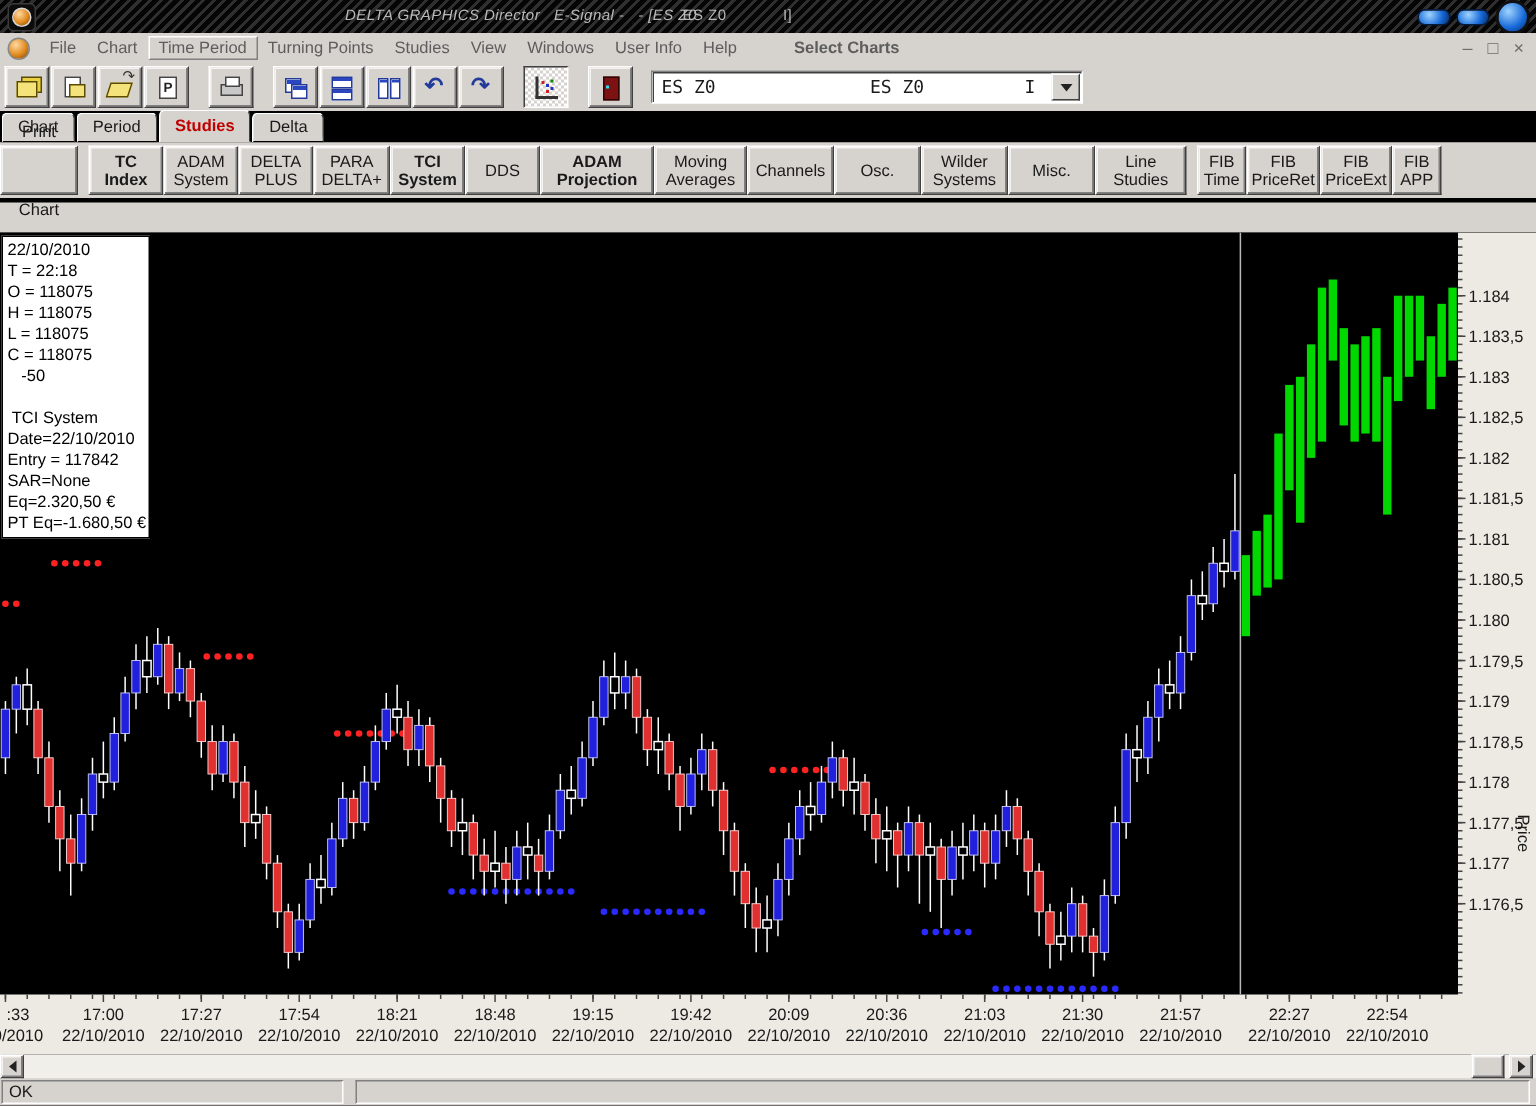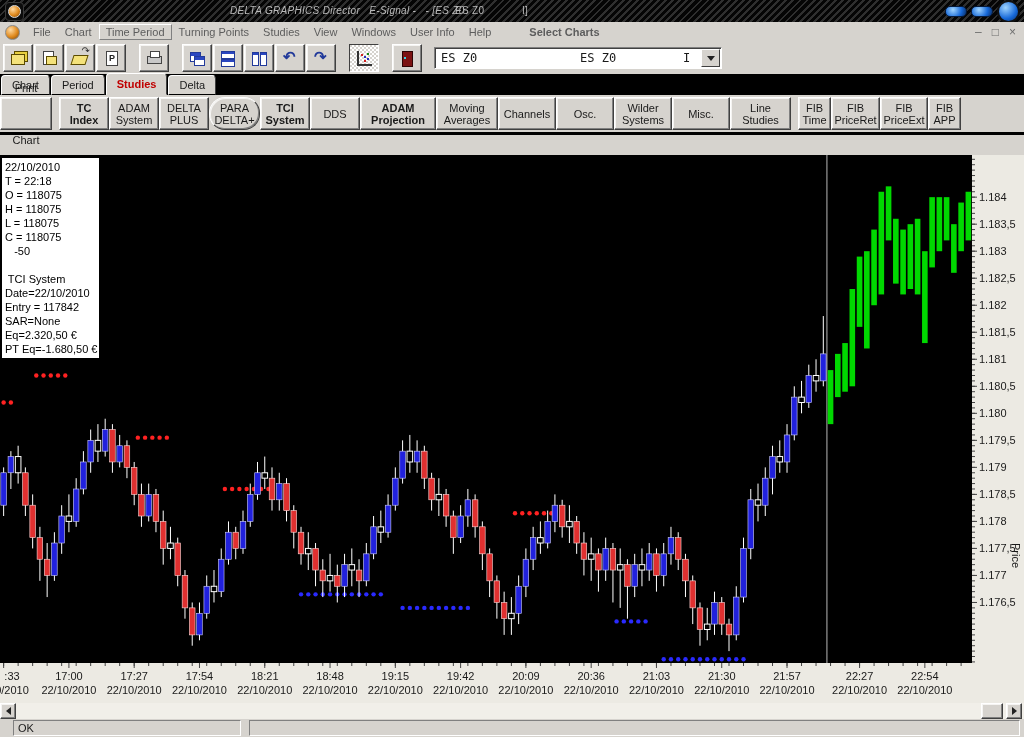--- a/index.html
+++ b/index.html
@@ -115,21 +115,21 @@
     border-color:#fff #404040 #404040 #fff;box-shadow:inset -1px -1px 0 #808080,inset 1px 1px 0 #f5f4f2;
     display:flex;align-items:center;justify-content:center;box-sizing:border-box;}
   .harrow.left{left:0;} .harrow.right{right:2px;}
   .harrow.left::before{content:"";border:4px solid transparent;border-right:5px solid #222;margin-right:4px;}
   .harrow.right::before{content:"";border:4px solid transparent;border-left:5px solid #222;margin-left:4px;}
   .hthumb{position:absolute;top:0;left:981px;width:22px;height:16px;background:#d6d3ce;border:1px solid;
     border-color:#fff #404040 #404040 #fff;box-shadow:inset -1px -1px 0 #808080,inset 1px 1px 0 #f5f4f2;box-sizing:border-box;}
 
   
   .statusbar{position:absolute;left:0;top:719px;width:1024px;height:18px;background:#d6d3ce;
-    display:flex;align-items:center;gap:8px;padding-left:13px;box-sizing:border-box;}
+    display:flex;align-items:center;gap:8px;padding-left:1px;box-sizing:border-box;}
   .scell{height:14px;line-height:14px;padding-left:4px;border:1px solid;border-color:#808080 #fff #fff #808080;}
   .scell.c1{width:222px;} .scell.c2{flex:1;margin-right:4px;}
 </style>
 </head>
 <body>
 
 <div class="app">
 
   <div class="titlebar">
     <div class="app-orb">
@@ -234,21 +234,21 @@
         <span>Index</span>
       </div>
       <div class="sbtn" style="width: 50px;">
         <span>ADAM</span>
         <span>System</span>
       </div>
       <div class="sbtn" style="width: 50px;">
         <span>DELTA</span>
         <span>PLUS</span>
       </div>
-      <div class="sbtn" style="width: 51px; border-radius: 16px;">
+      <div class="sbtn" style="width: 51px;">
         <span>PARA</span>
         <span>DELTA+</span>
       </div>
       <div class="sbtn bold" style="width: 50px;">
         <span>TCI</span>
         <span>System</span>
       </div>
       <div class="sbtn" style="width: 50px;">
         <span>DDS</span>
       </div>

